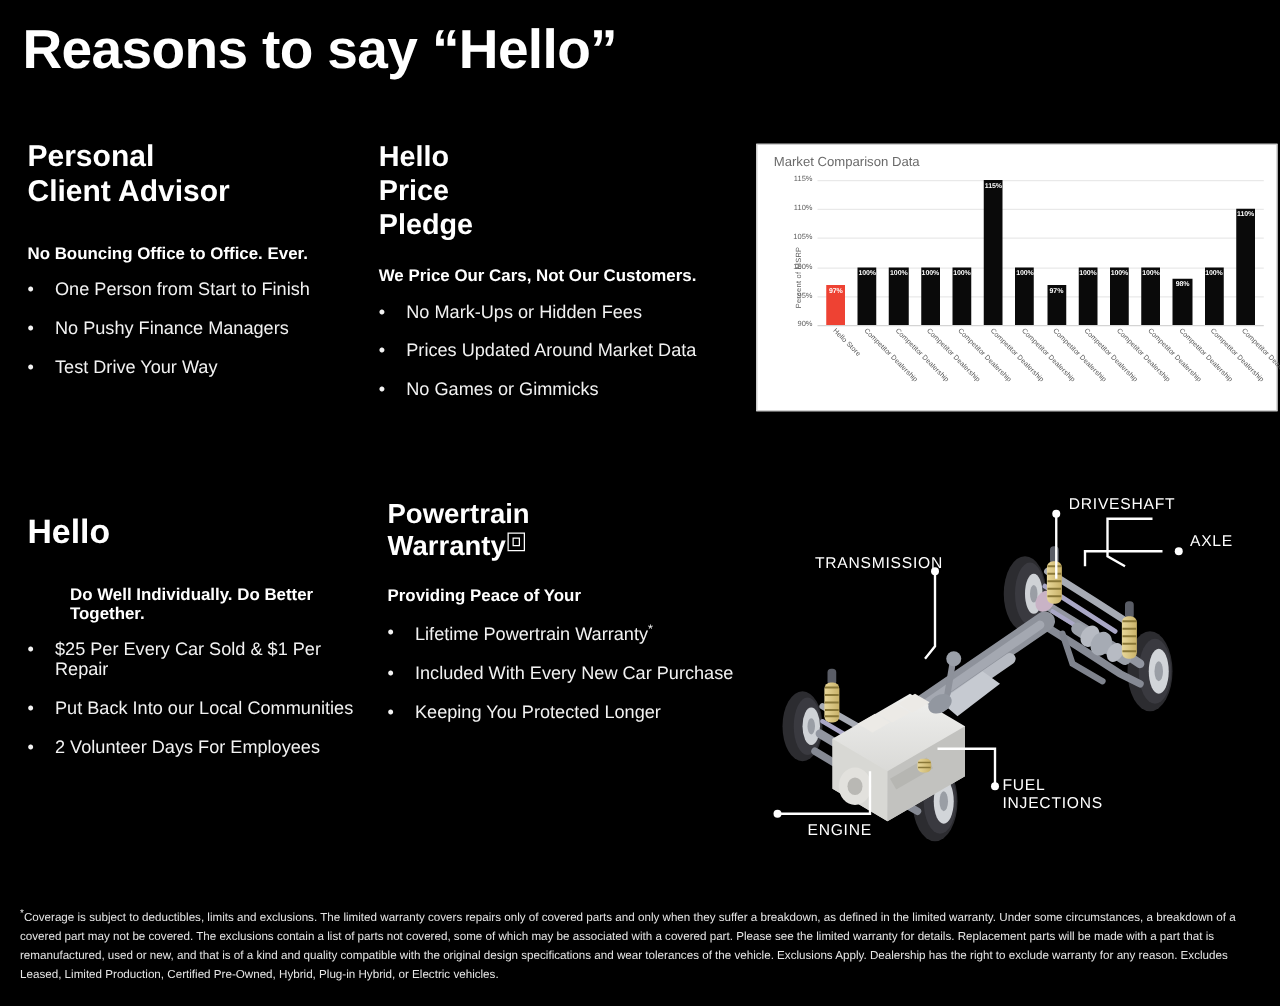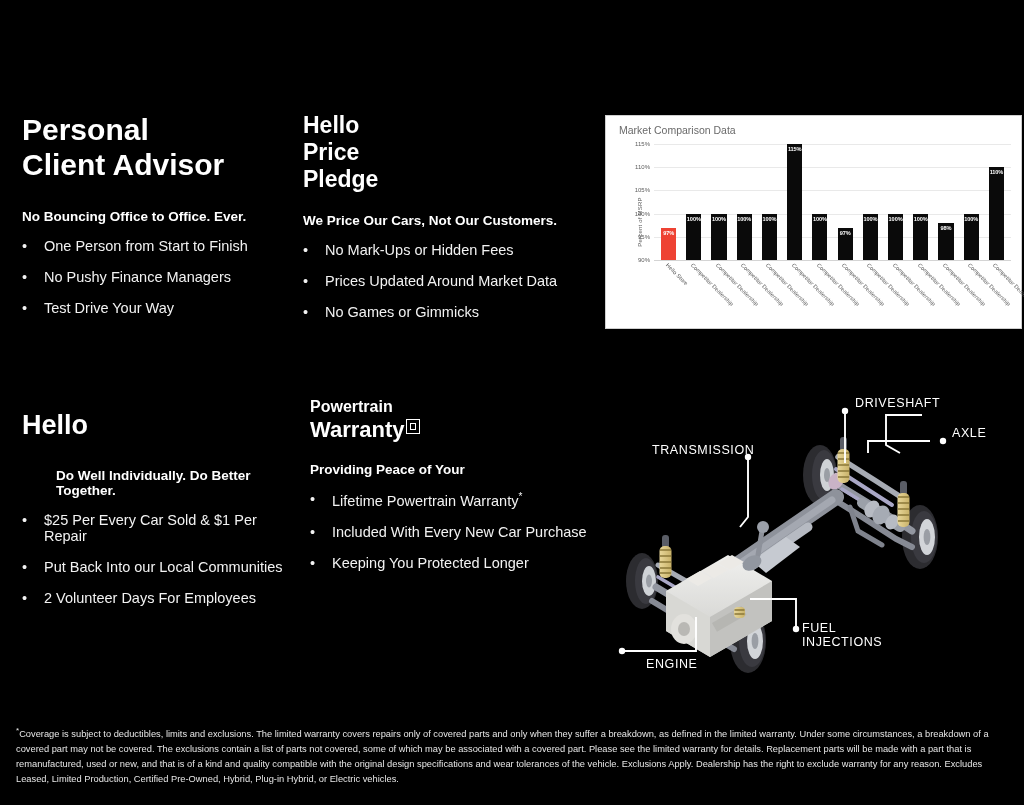--- a/index.html
+++ b/index.html
@@ -36,21 +36,21 @@
   .block li{
     position:relative;color:#f2f2f2;
   }
   .block li .bullet{
     position:absolute;left:0;top:0;
   }
   .block li .btxt{display:block;}
 
   
   #c1{left:22px;top:112px;width:270px;}
-  #c1 .head{font-size:30px;}
+  #c1 .head{font-size:24px;}
   #c1 .sub{font-size:13.5px;margin-top:27px;}
   #c1 ul{margin-top:14px;}
   #c1 li{font-size:14.5px;padding-left:22px;margin-bottom:15px;}
 
   
   #c2{left:303px;top:112px;width:275px;}
   #c2 .head{font-size:23px;}
   #c2 .sub{font-size:13.5px;margin-top:20px;}
   #c2 ul{margin-top:14px;}
   #c2 li{font-size:14.5px;padding-left:22px;margin-bottom:15px;}
@@ -58,21 +58,21 @@
   
   #c3{left:22px;top:410px;width:278px;}
   #c3 .head{font-size:27px;}
   #c3 .sub{font-size:13.5px;margin-top:26px;padding-left:34px;}
   #c3 ul{margin-top:14px;}
   #c3 li{font-size:14.5px;padding-left:22px;margin-bottom:15px;}
 
   
   #c4{left:310px;top:398px;width:285px;}
   #c4 .head .l1{font-size:27px;display:block;}
-  #c4 .head .l2{font-size:16px;display:block;}
+  #c4 .head .l2{font-size:22px;display:block;}
   #c4 .head .l3{font-size:22px;display:block;}
   #c4 .tofu{
     display:inline-block;width:12px;height:13px;
     border:1.6px solid #fff;position:relative;top:-3px;
     margin-left:1px;background:transparent;
   }
   #c4 .tofu:before{
     content:"";position:absolute;left:3px;top:3px;right:3px;bottom:3px;
     border:1.5px solid #fff;
   }
@@ -165,20 +165,21 @@
     font-size:9.3px;line-height:1.62;color:#e6e6e6;
     text-align:left;
   }
   #footnote .star{vertical-align:super;font-size:8px;}
 </style>
 </head>
 <body>
 
 <div class="page">
 
+  <div class="title">Reasons to say “Hello”</div>
 
   <div class="block" id="c1">
     <div class="head">
       <span>Personal</span><br>
       <span>Client Advisor</span>
     </div>
     <div class="sub">No Bouncing Office to Office. Ever.</div>
     <ul>
       <li>
           <span class="bullet">•</span>

